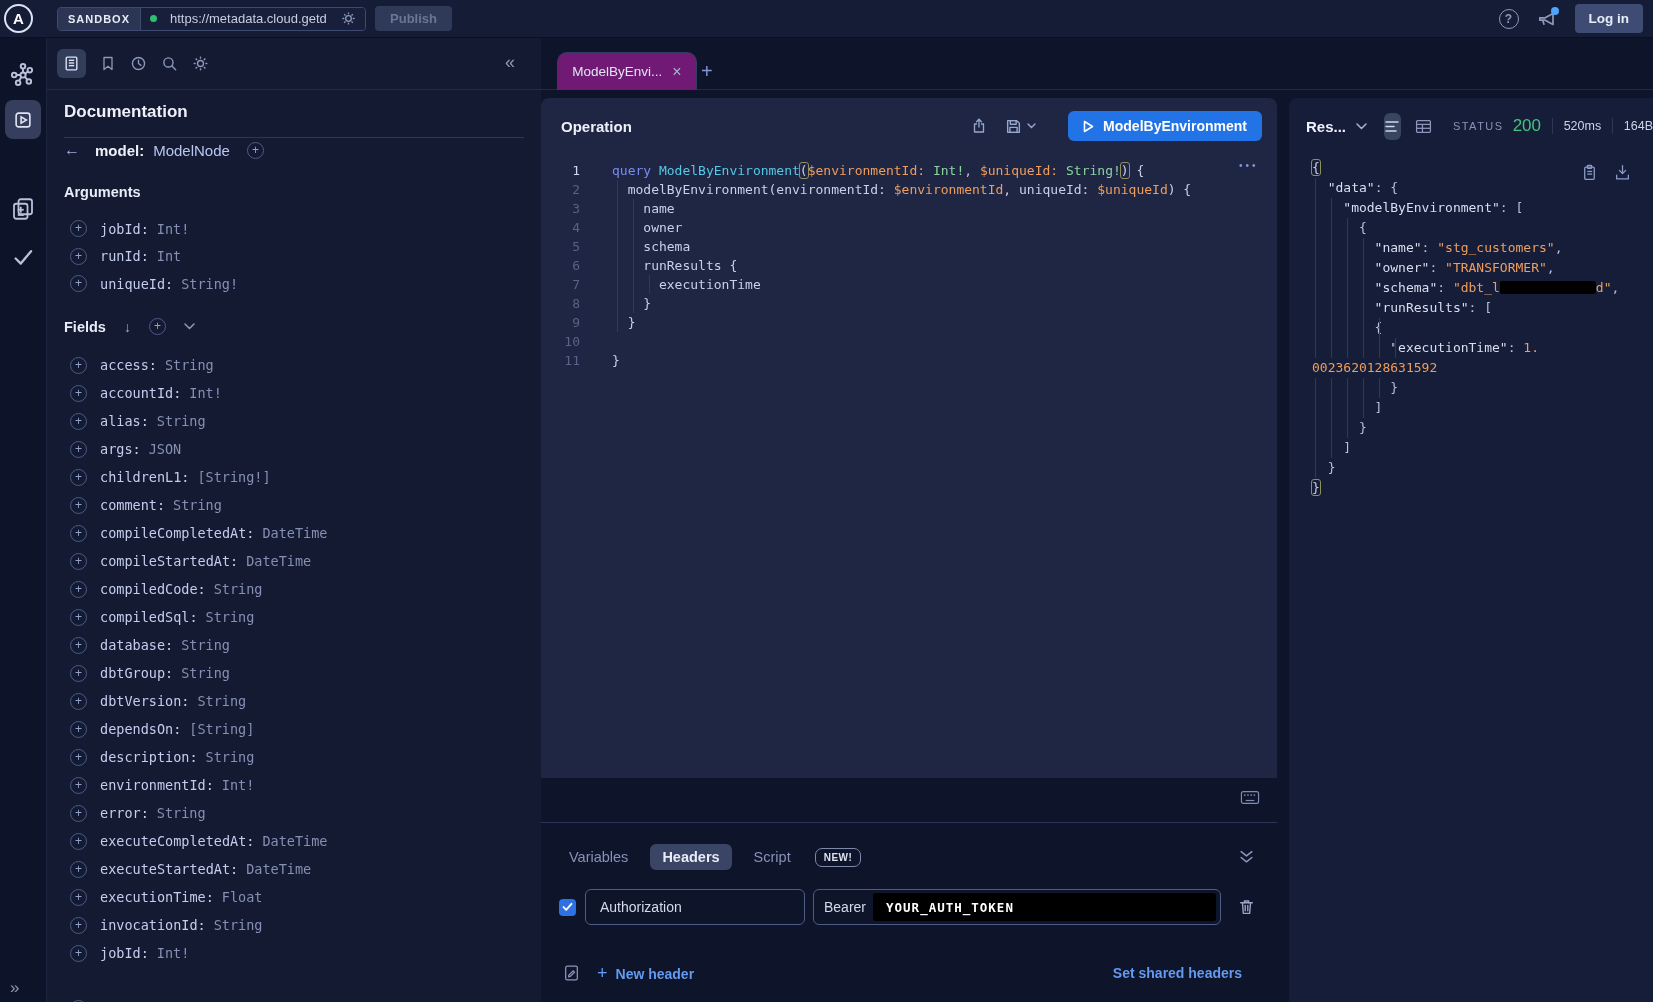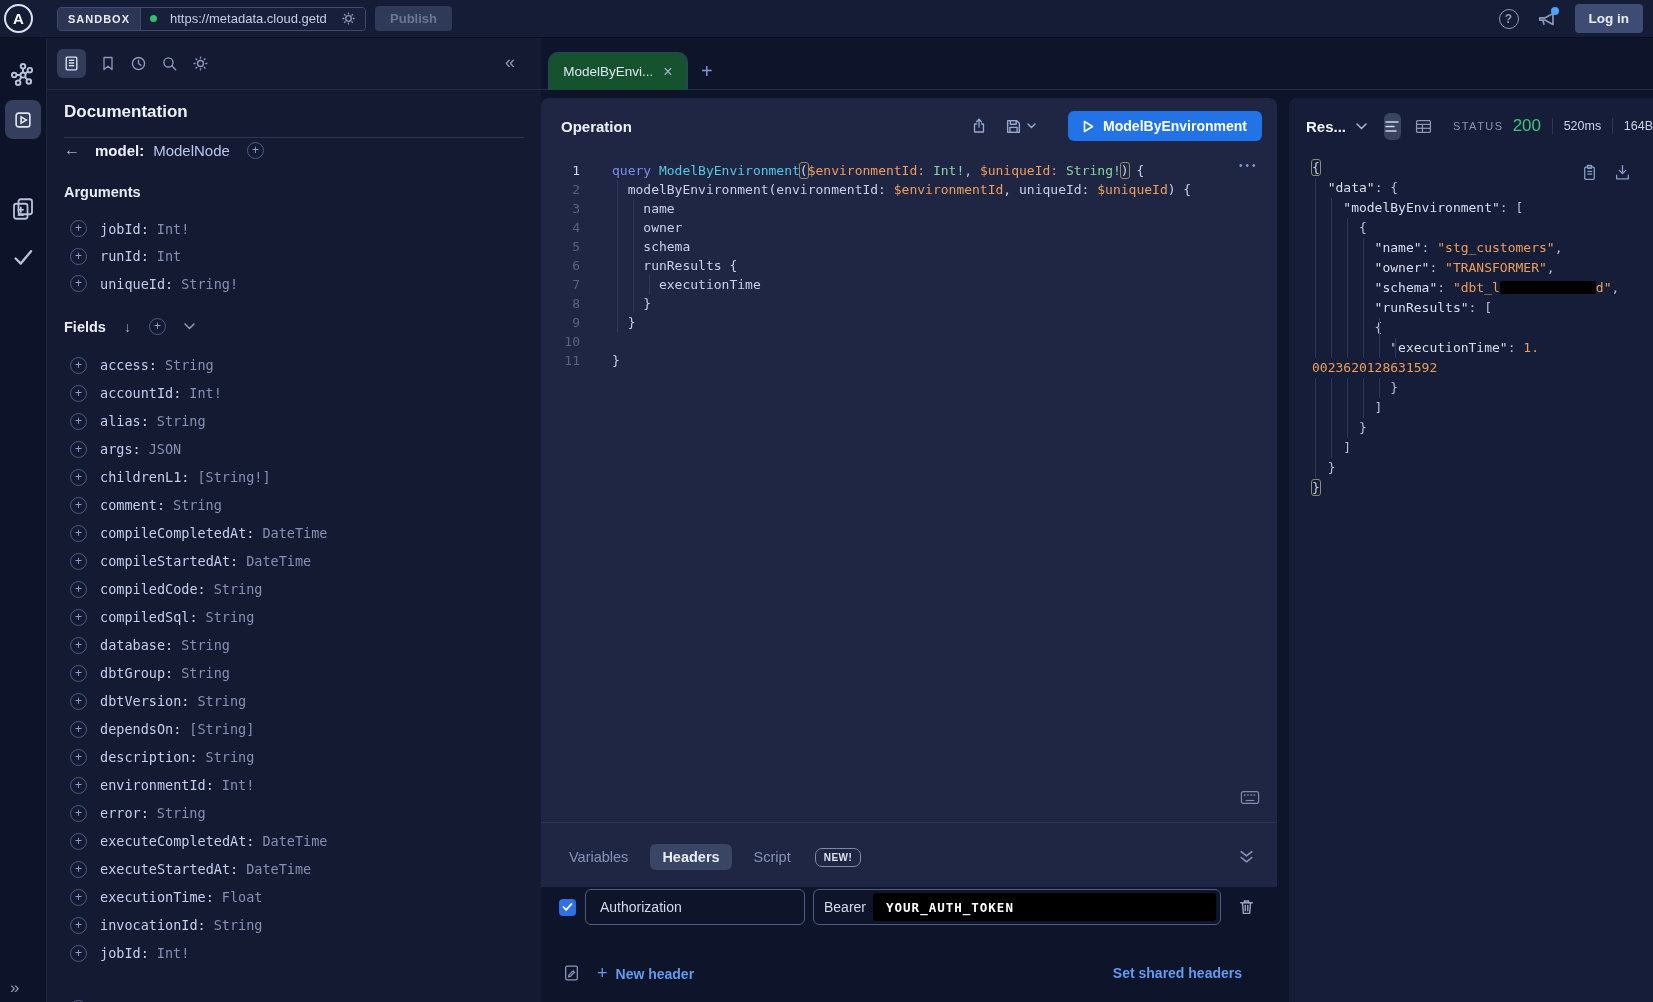--- a/index.html
+++ b/index.html
@@ -59,28 +59,28 @@
   .f-row { position:relative; height:28px; display:flex; align-items:center; gap:13px; padding-left:23px; }
   .f-row.argrow { height:27.5px; }
   .f-name { font-family:"DejaVu Sans Mono", monospace; font-size:13.5px; color:#c3cdee; }
   .f-type { font-family:"DejaVu Sans Mono", monospace; font-size:13.5px; color:#8490b4; }
   .fieldsrow { position:absolute; left:17px; top:280px; display:flex; align-items:center; gap:18px; }
   .sorticon { color:#9aa8cc; font-size:14px; }
   .chev { color:#8d99ba; }
 
   
   .tabstrip { position:absolute; left:541px; top:38px; width:1112px; height:52px; border-bottom:1px solid #222b4a; }
-  .tab { position:absolute; left:7px; top:14px; width:140px; height:38px; background:#14532d;
+  .tab { position:absolute; left:16px; top:14px; width:140px; height:38px; background:#701a75;
     border:1px solid #323d63; border-bottom:none; border-radius:10px 10px 0 0; display:flex;
     align-items:center; justify-content:center; gap:10px; font-size:13.5px; color:#dfe4f2; z-index:2;}
   .tabclose { color:#aab4d0; font-size:16px; }
   .newtab { position:absolute; left:160px; top:22px; font-size:20px; color:#7f96d8; }
 
   
-  .oppanel { position:absolute; left:541px; top:98px; width:736px; height:789px; background:#1f2644;
+  .oppanel { position:absolute; left:541px; top:98px; width:736px; height:680px; background:#1f2644;
     border-radius:8px 8px 0 0; }
   .ophead { position:absolute; left:0; top:0; width:100%; height:56px; display:flex; align-items:center;
     padding:0 15px 0 20px; }
   .optitle { font-size:15px; font-weight:bold; color:#eef1fa; }
   .opicons { margin-left:auto; display:flex; align-items:center; gap:18px; color:#97a8d0; }
   .saveg { display:flex; align-items:center; gap:5px; }
   .runbtn { display:flex; align-items:center; gap:9px; background:#2273e6; border:none; border-radius:6px;
     height:30px; padding:0 15px; color:#fff; font-weight:bold; font-size:14px; margin-left:14px; }
   .code-row { position:relative; height:19px; font-size:13px; line-height:19px; }
   .ln { position:absolute; left:11px; width:28px; text-align:right; color:#566286;

